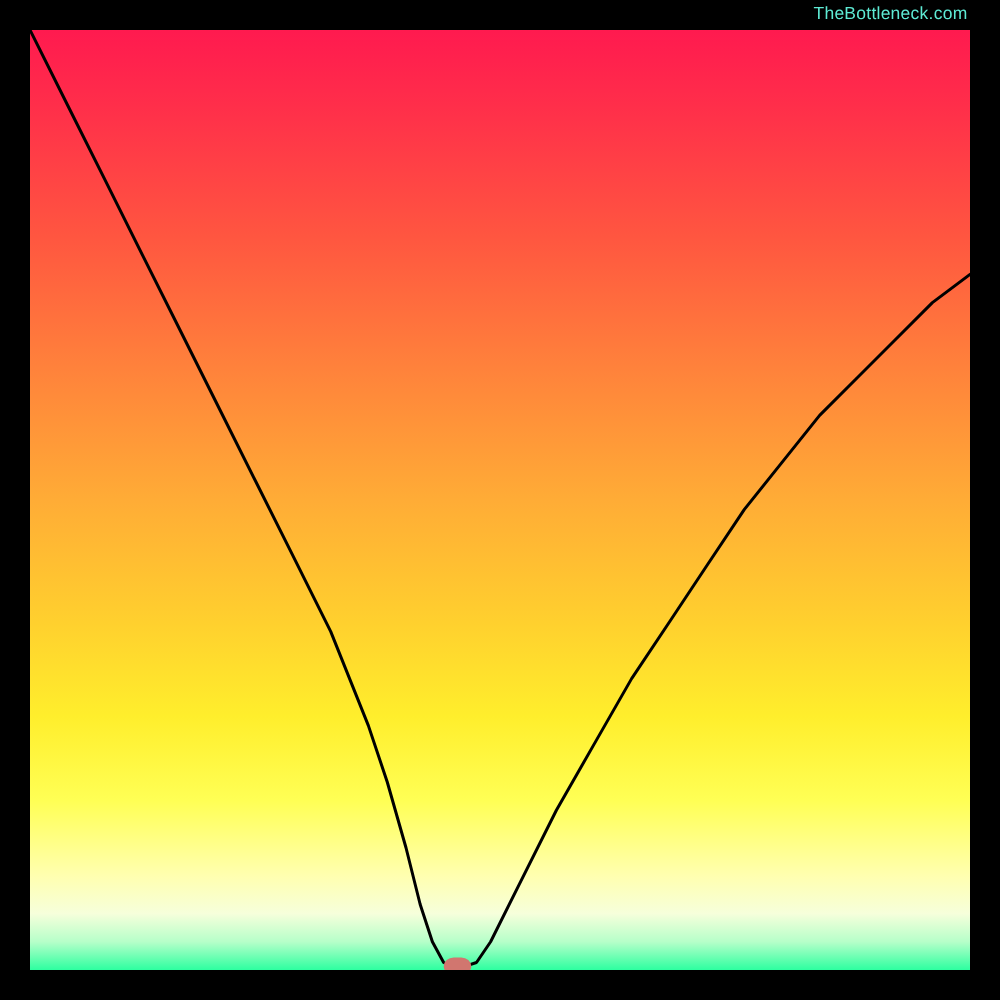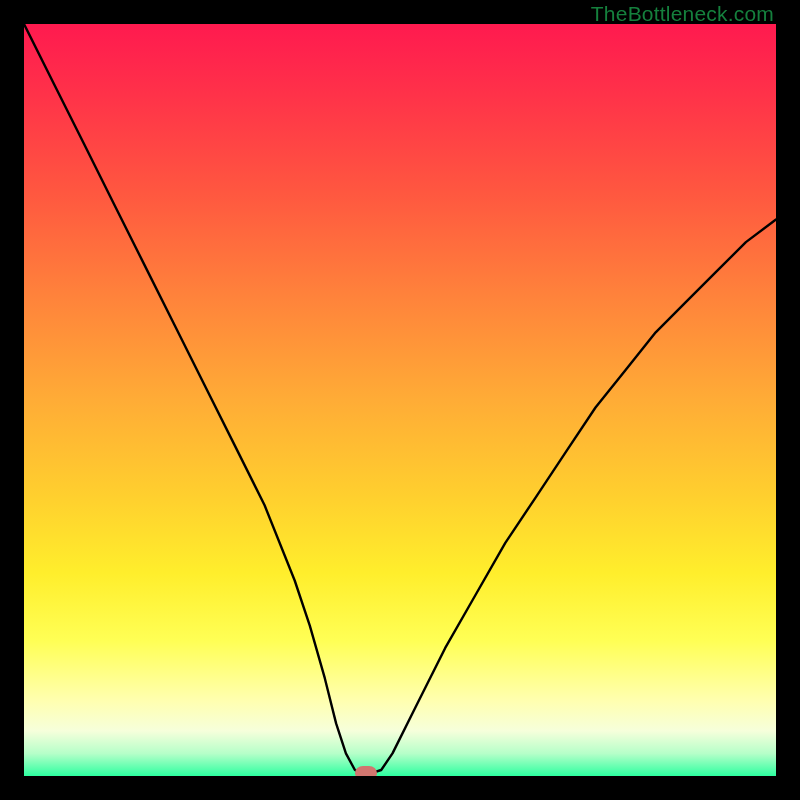--- a/index.html
+++ b/index.html
@@ -60,22 +60,22 @@
     position: absolute;
     width: 22px;
     height: 14px;
     border-radius: 8px / 7px;
     background: #d1766f;
   }
   .watermark {
     position: absolute;
     right: 26px;
     top: 2px;
-    color: #15803d;
-    font-size: 21px;
+    color: #5eead4;
+    font-size: 14px;
     font-weight: 500;
     letter-spacing: 0.2px;
   }
 </style>
 </head>
 <body>
 
 <div class="frame">
 
   <div class="plot-area">

